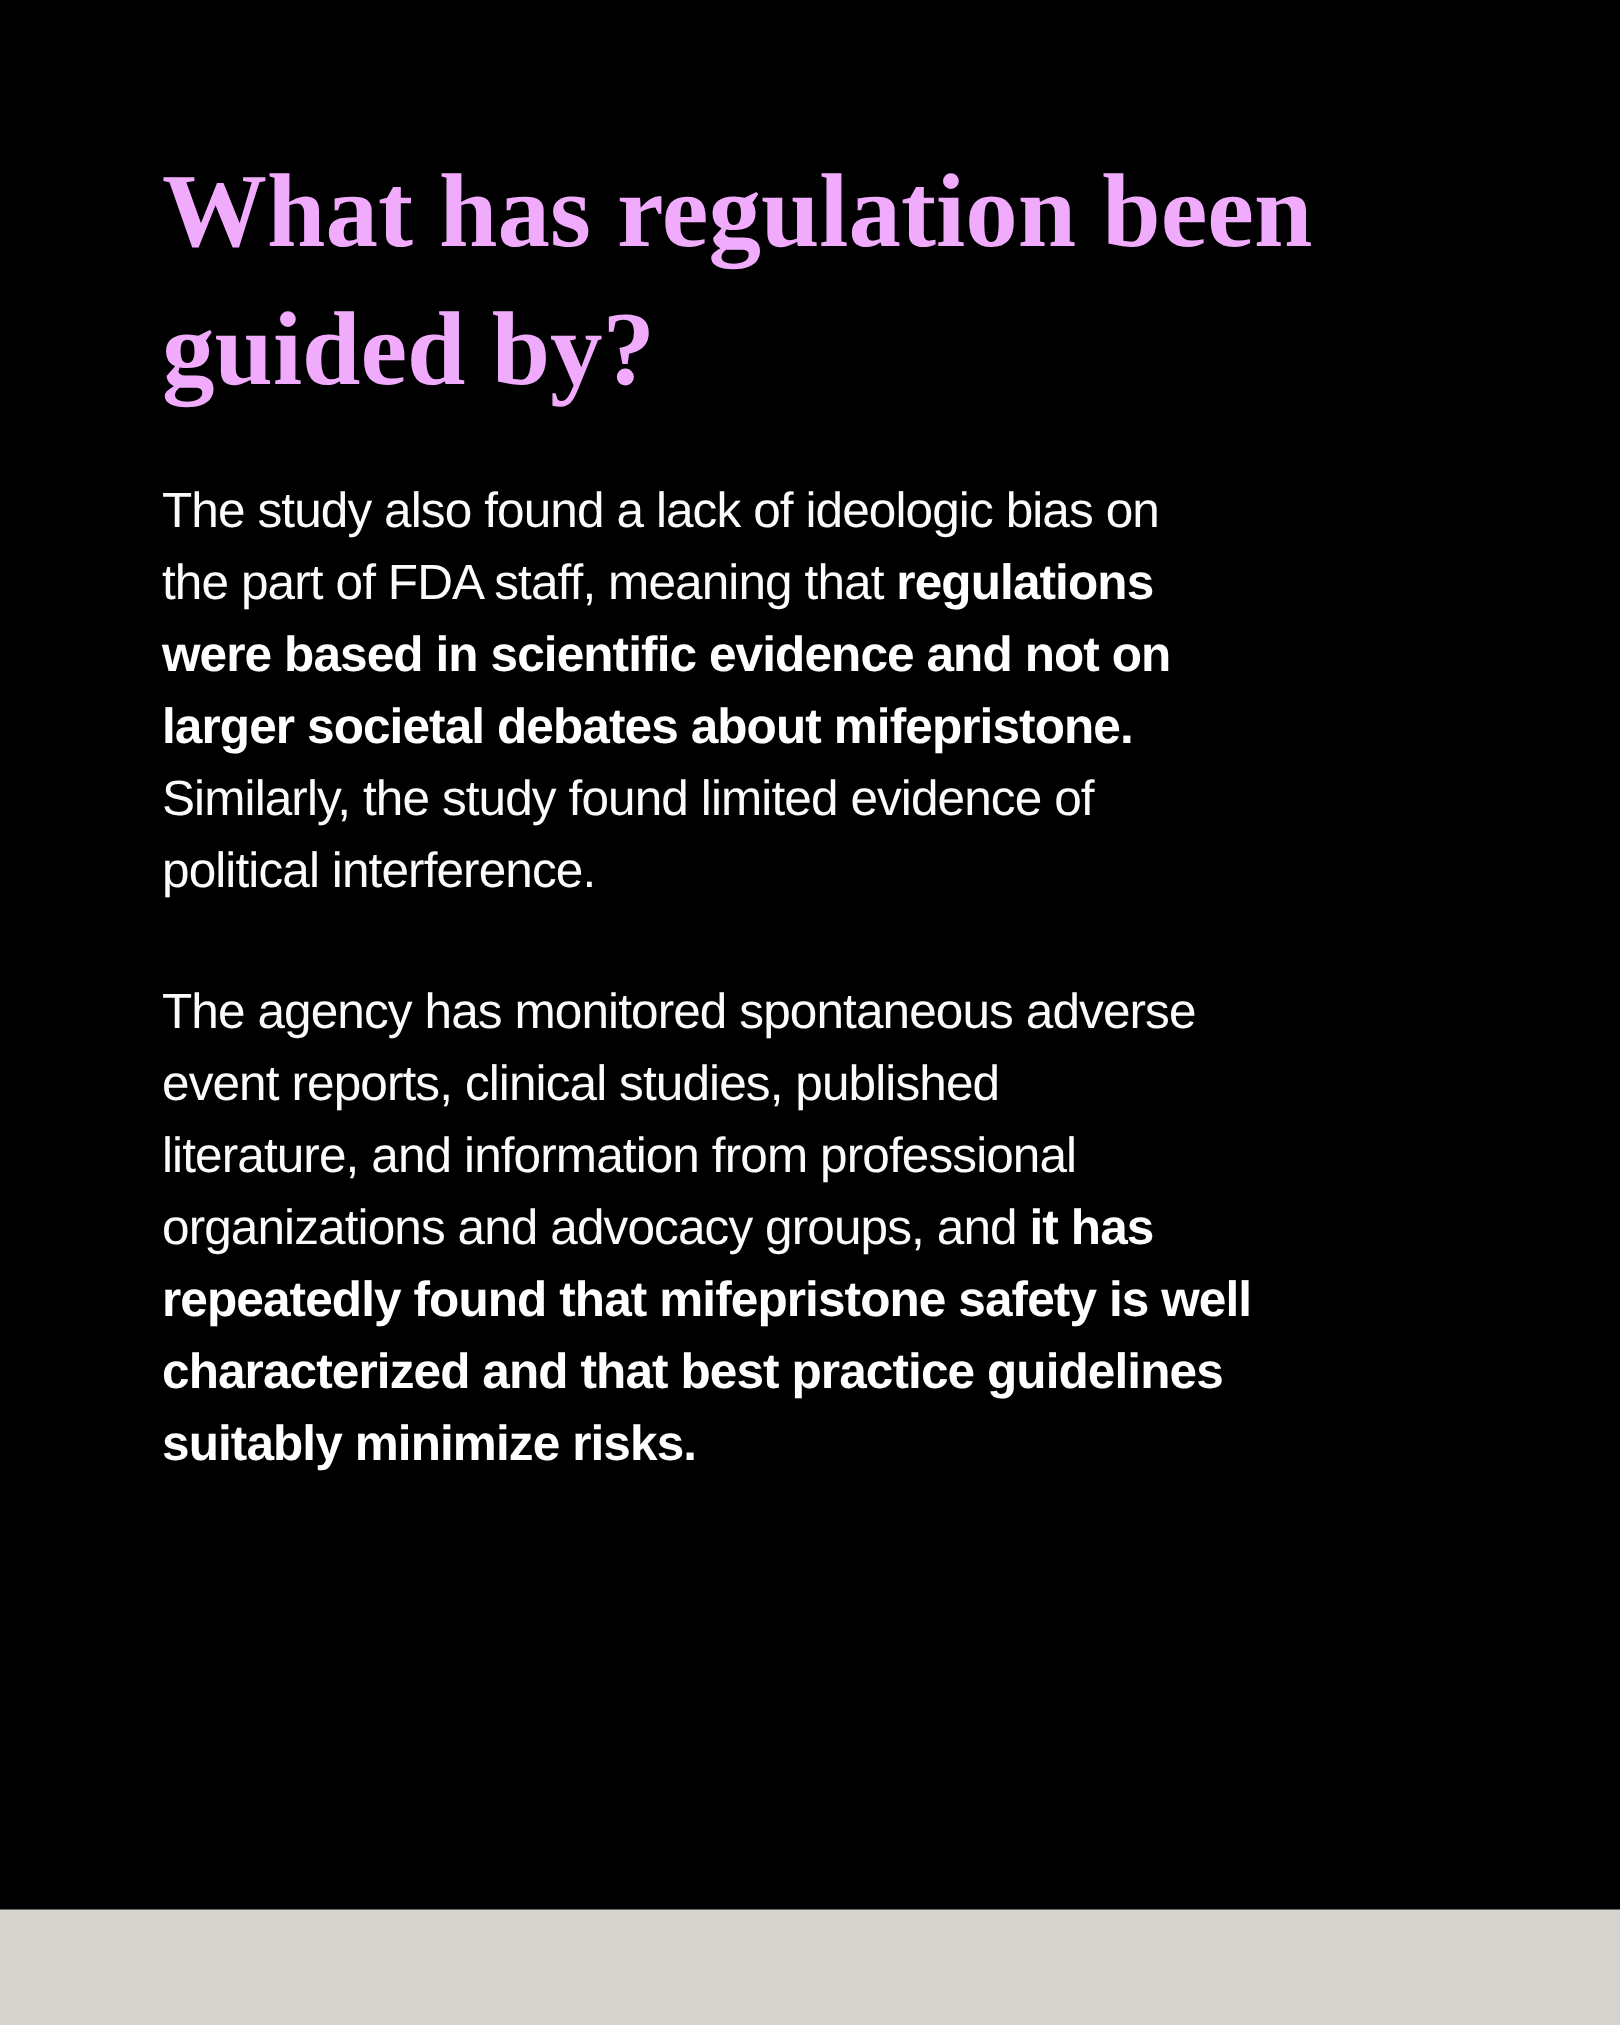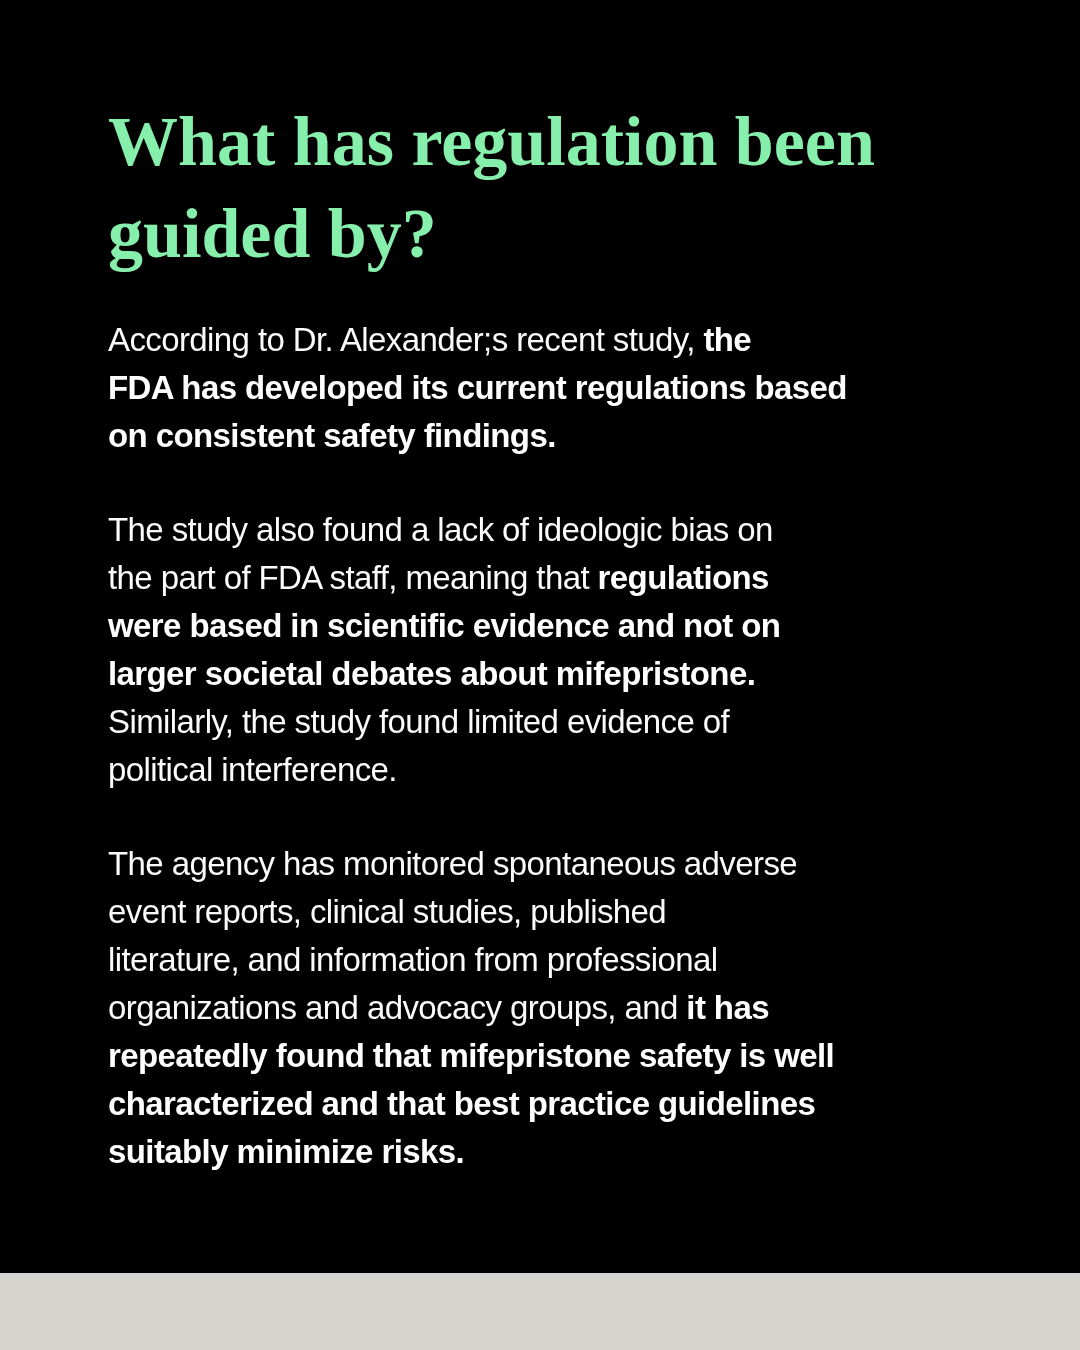--- a/index.html
+++ b/index.html
@@ -22,21 +22,21 @@
     padding: 96px 72px 0 108px;
     box-sizing: border-box;
   }
   .heading {
     margin: 0 0 36px 0;
     font-family: "Liberation Serif", "DejaVu Serif", serif;
     font-weight: 700;
     font-size: 70px;
     line-height: 92px;
     letter-spacing: 0;
-    color: #86efac;
+    color: #f0abfc;
   }
   .para {
     margin: 0 0 46px 0;
     max-width: 900px;
     font-size: 33px;
     line-height: 48px;
     letter-spacing: -0.6px;
     font-weight: 400;
     color: #fbfbfb;
     white-space: pre-line;
@@ -54,23 +54,20 @@
   }
 </style>
 </head>
 <body>
 
 <div class="poster">
   <div class="content">
 
     <h1 class="heading">What has regulation been guided by?</h1>
 
-    <p class="para"><span>According to Dr. Alexander;s recent study, </span><strong>the
-FDA has developed its current regulations based
-on consistent safety findings.</strong></p>
 
     <p class="para"><span>The study also found a lack of ideologic bias on
 the part of FDA staff, meaning that </span><strong>regulations
 were based in scientific evidence and not on
 larger societal debates about mifepristone.</strong><span>
 Similarly, the study found limited evidence of
 political interference.</span></p>
 
     <p class="para"><span>The agency has monitored spontaneous adverse
 event reports, clinical studies, published

